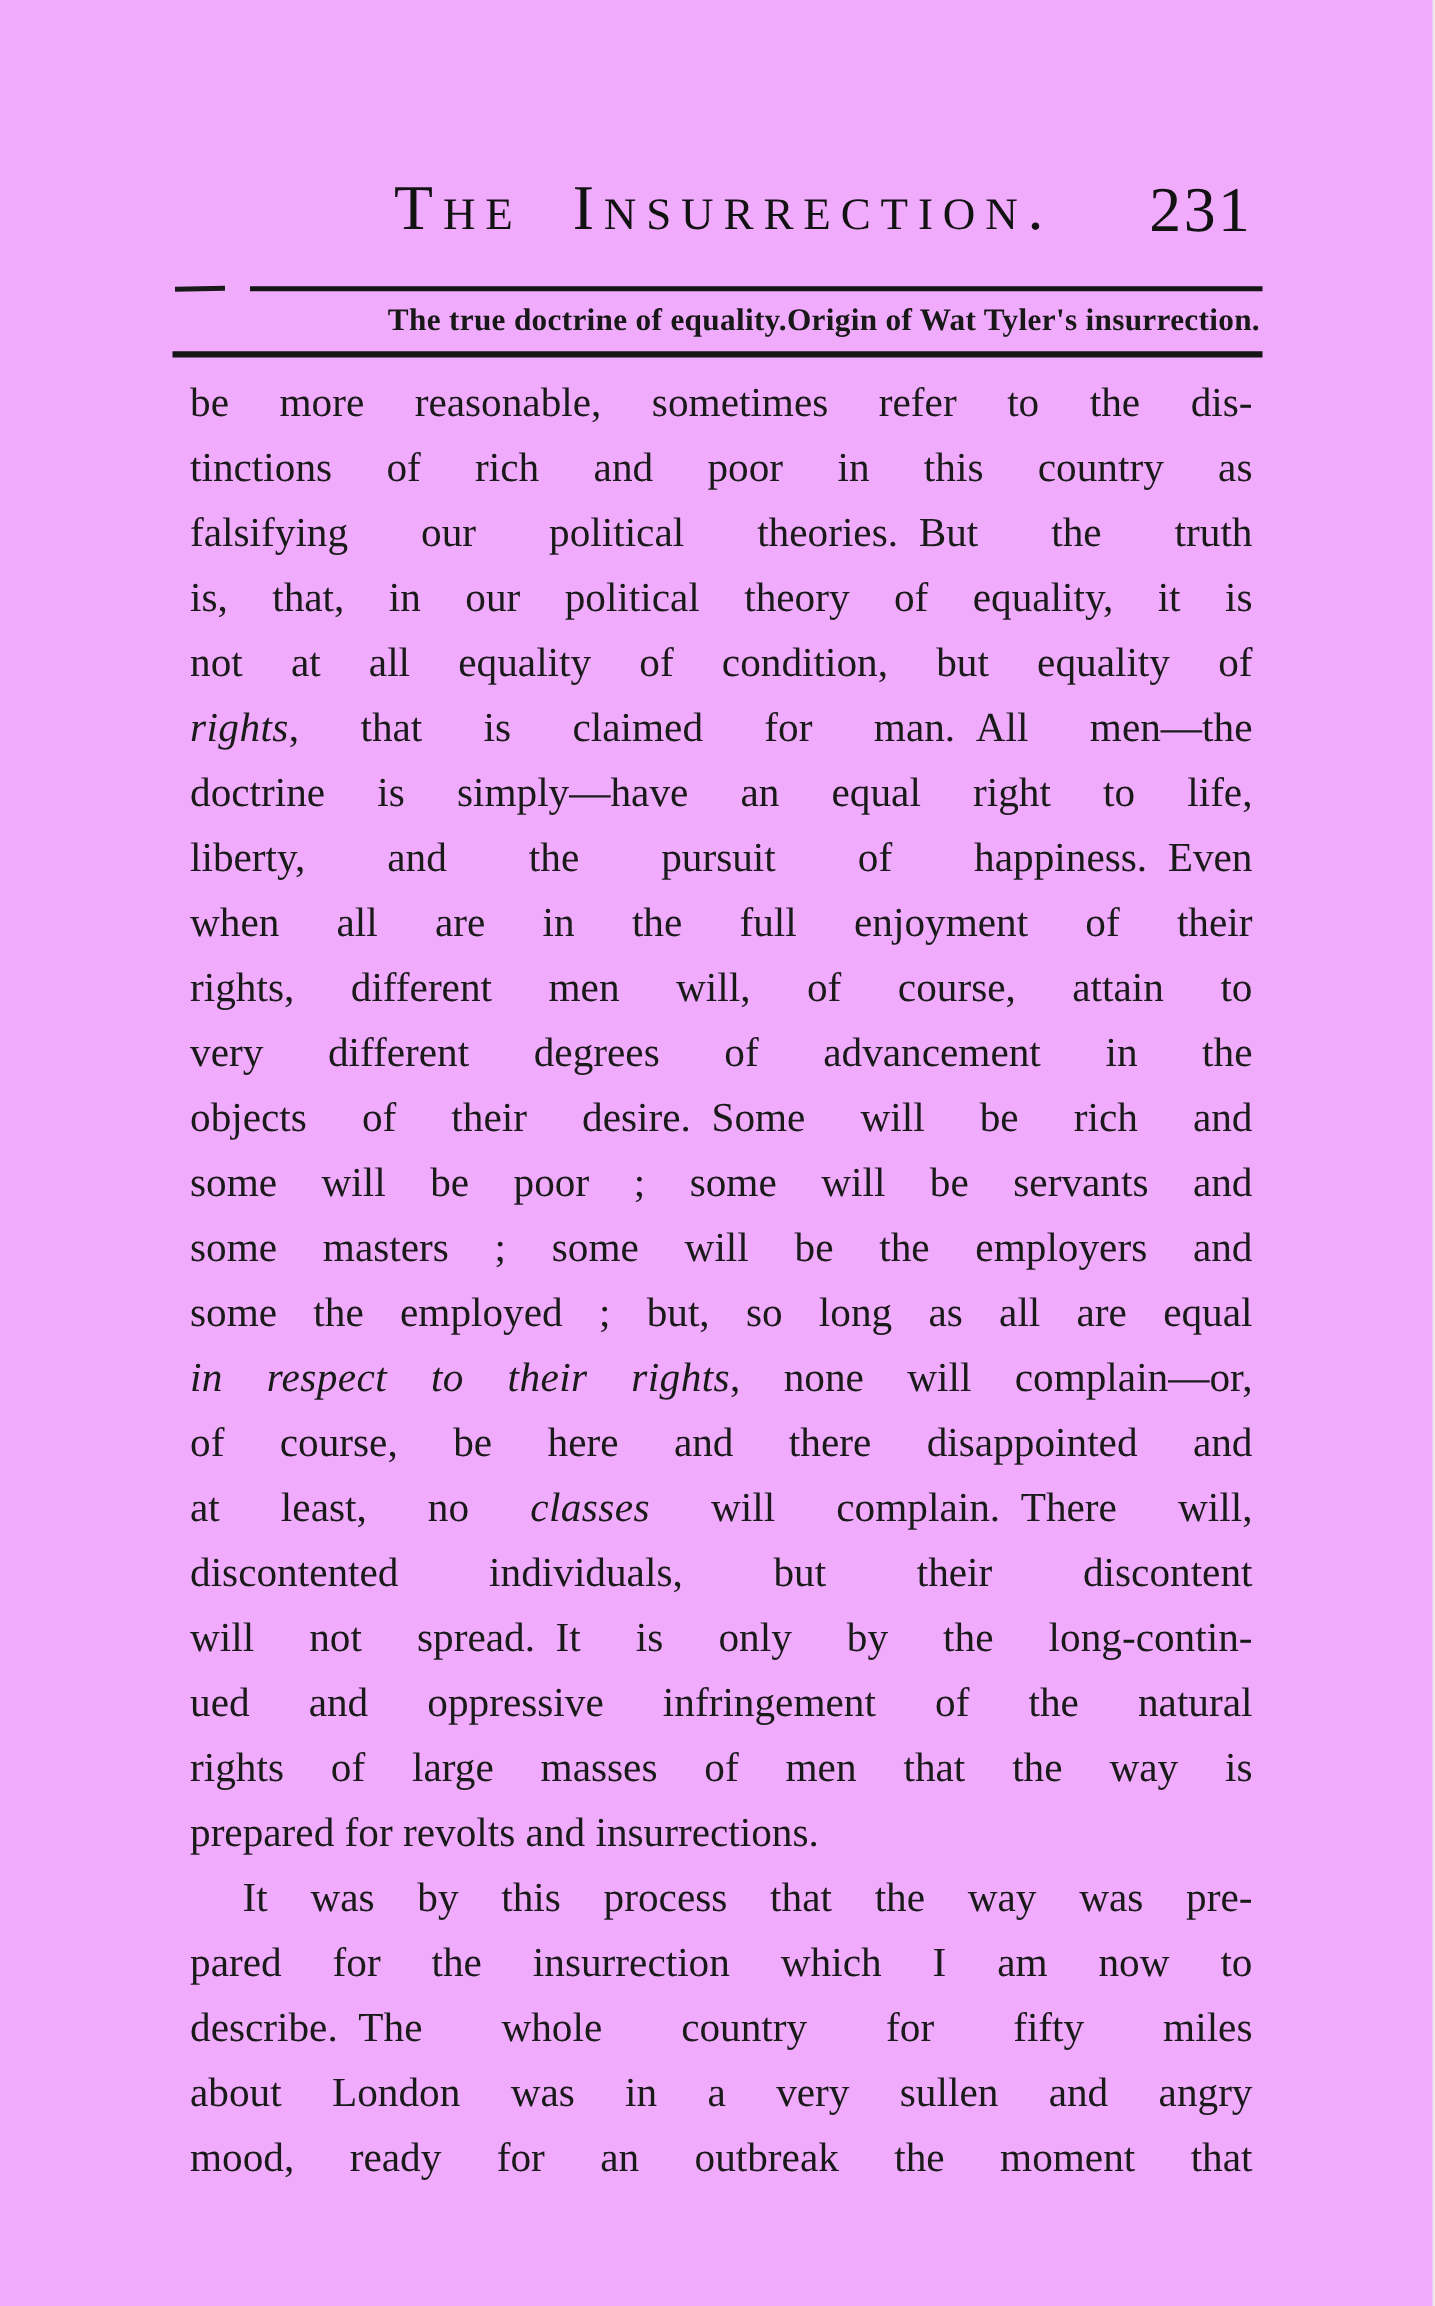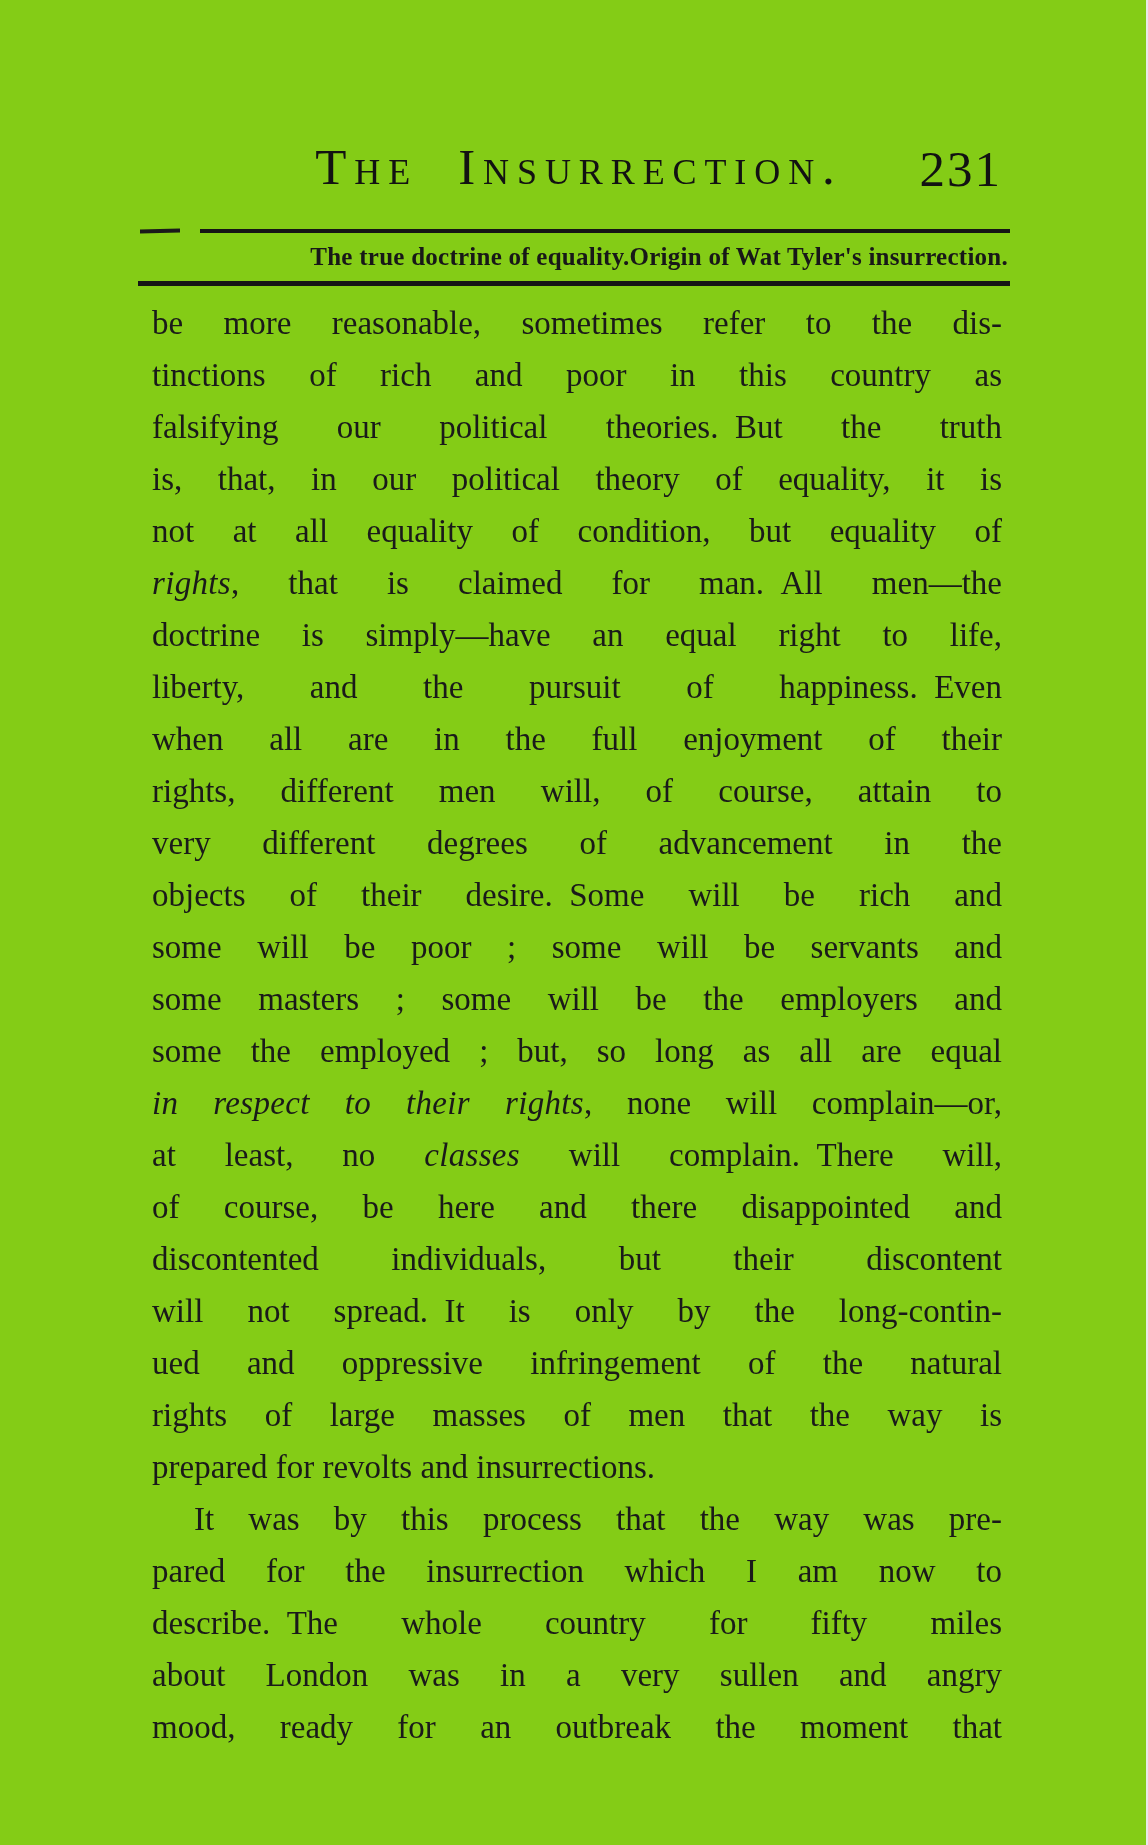--- a/index.html
+++ b/index.html
@@ -4,21 +4,21 @@
 <style>
   html, body {
     margin: 0;
     padding: 0;
     background: #ffffff;
   }
   .page {
     position: relative;
     width: 1148px;
     height: 1845px;
-    background: #84cc16;
+    background: #f0abfc;
     color: #161616;
     font-family: "Liberation Serif", "DejaVu Serif", serif;
     overflow: hidden;
   }
   
   .page::after {
     content: "";
     position: absolute;
     right: 0; top: 0; bottom: 0;
     width: 2px;
@@ -159,22 +159,22 @@
       <div class="line"><span>doctrine is simply—have an equal right to life,</span></div>
       <div class="line"><span>liberty, and the pursuit of happiness. Even</span></div>
       <div class="line"><span>when all are in the full enjoyment of their</span></div>
       <div class="line"><span>rights, different men will, of course, attain to</span></div>
       <div class="line"><span>very different degrees of advancement in the</span></div>
       <div class="line"><span>objects of their desire. Some will be rich and</span></div>
       <div class="line"><span>some will be poor ; some will be servants and</span></div>
       <div class="line"><span>some masters ; some will be the employers and</span></div>
       <div class="line"><span>some the employed ; but, so long as all are equal</span></div>
       <div class="line"><i>in respect to their rights</i><span>, none will complain—or,</span></div>
+      <div class="line"><span>of course, be here and there disappointed and</span></div>
       <div class="line"><span>at least, no </span><i>classes</i><span> will complain. There will,</span></div>
-      <div class="line"><span>of course, be here and there disappointed and</span></div>
       <div class="line"><span>discontented individuals, but their discontent</span></div>
       <div class="line"><span>will not spread. It is only by the long-contin-</span></div>
       <div class="line"><span>ued and oppressive infringement of the natural</span></div>
       <div class="line"><span>rights of large masses of men that the way is</span></div>
       <div class="line no-justify"><span>prepared for revolts and insurrections.</span></div>
       <div class="line indent"><span>It was by this process that the way was pre-</span></div>
       <div class="line"><span>pared for the insurrection which I am now to</span></div>
       <div class="line"><span>describe. The whole country for fifty miles</span></div>
       <div class="line"><span>about London was in a very sullen and angry</span></div>
       <div class="line"><span>mood, ready for an outbreak the moment that</span></div>

